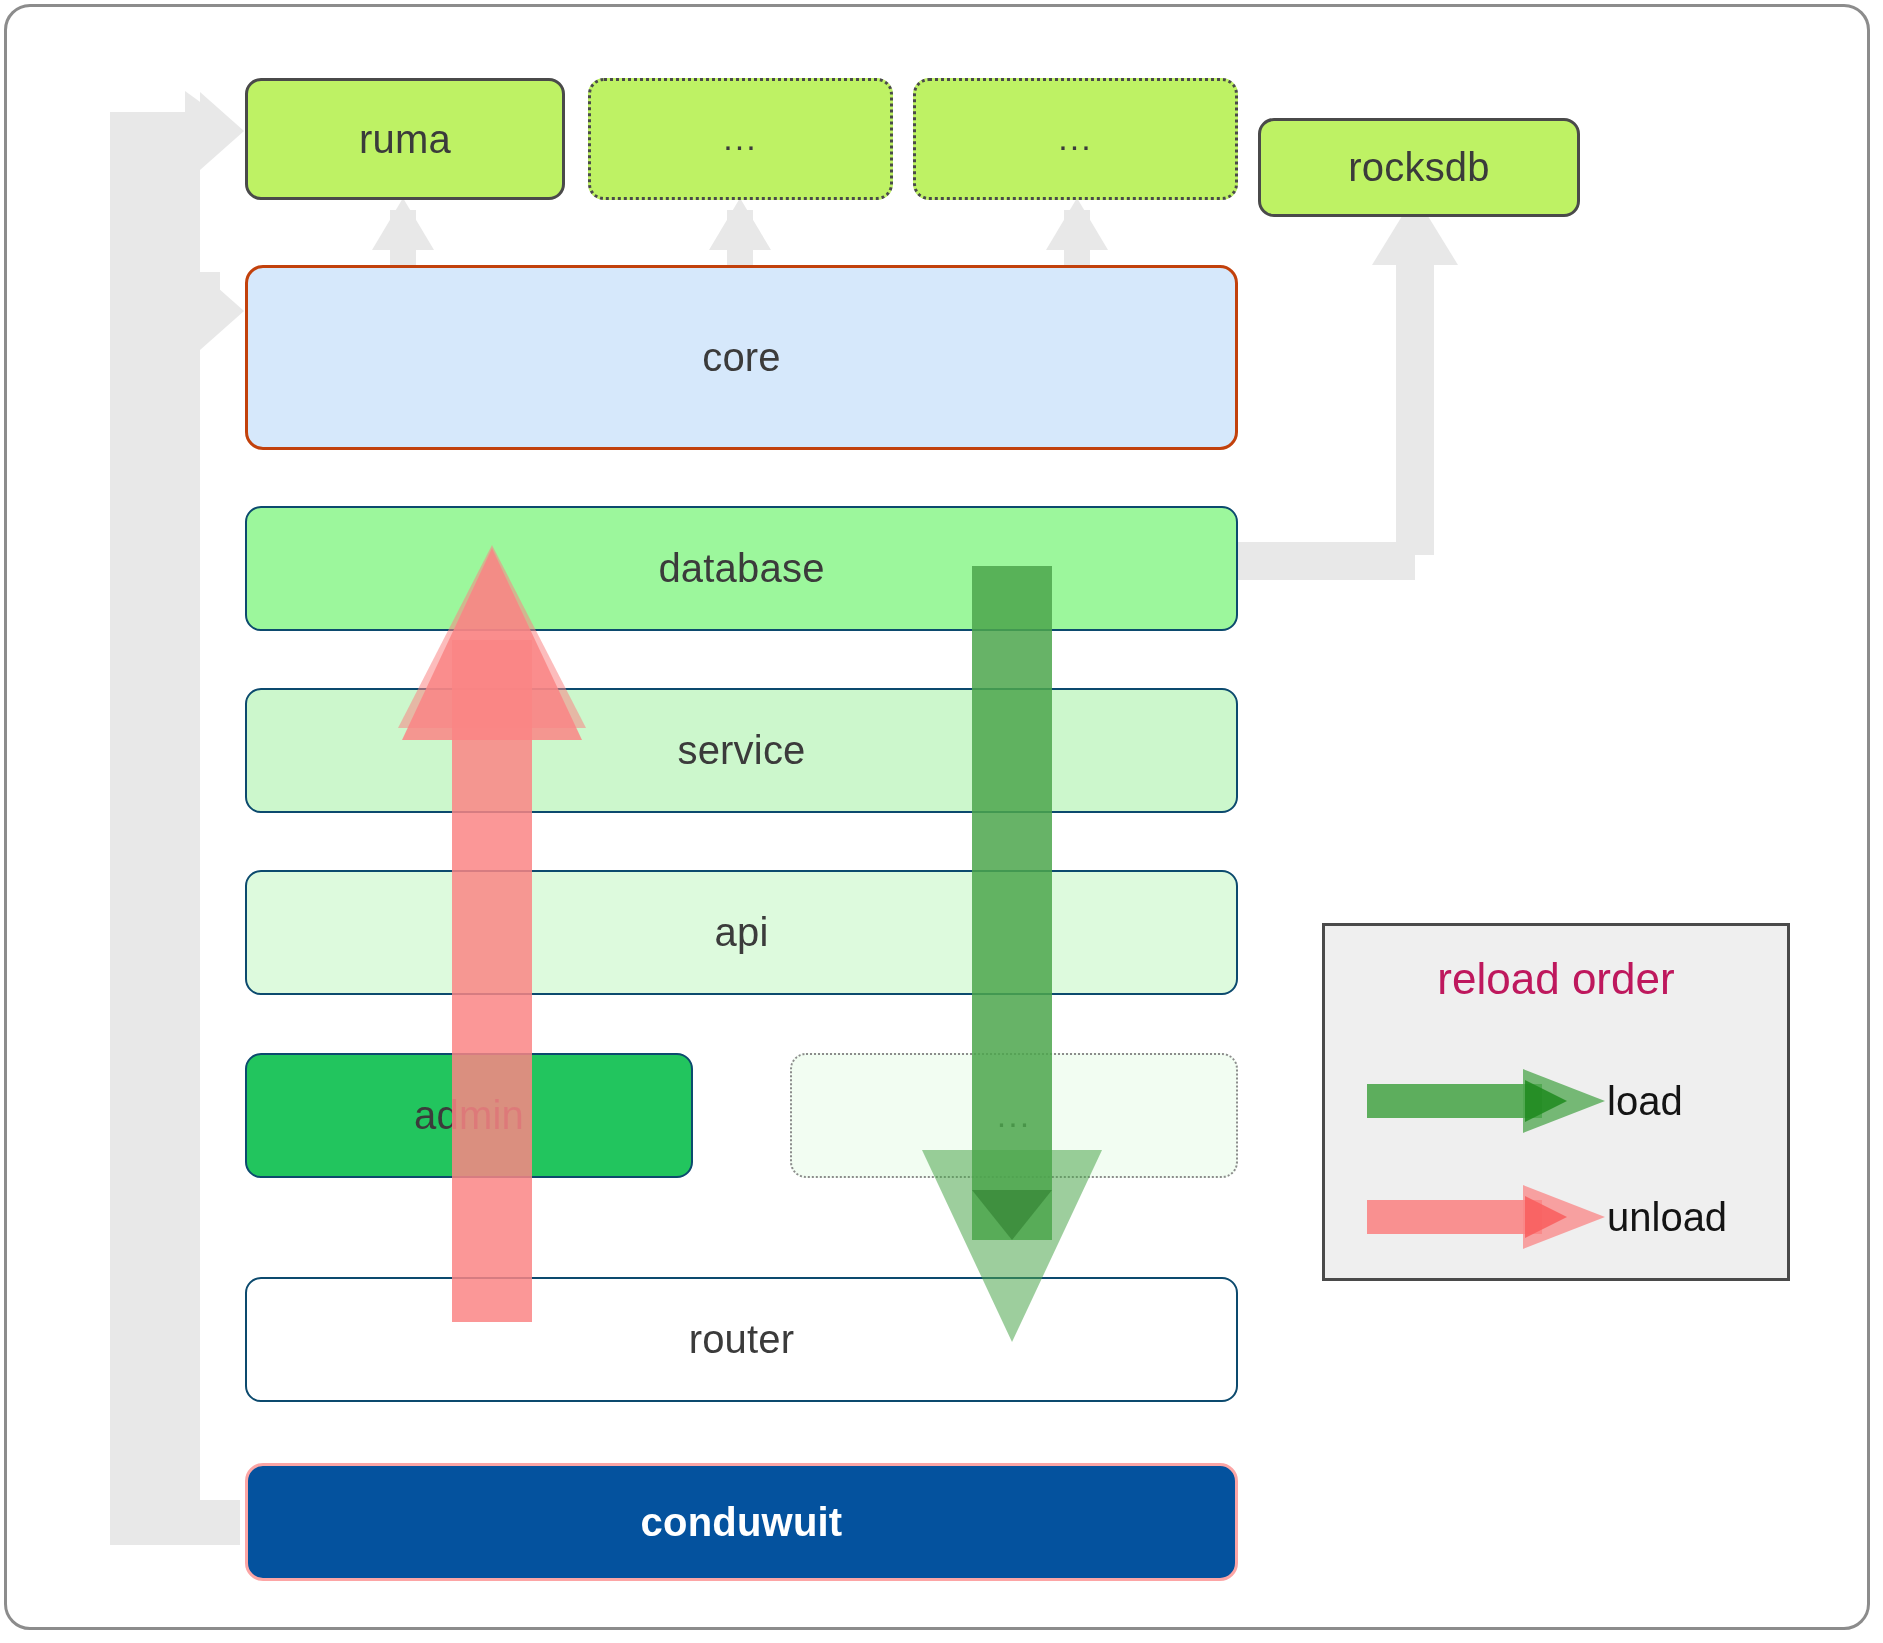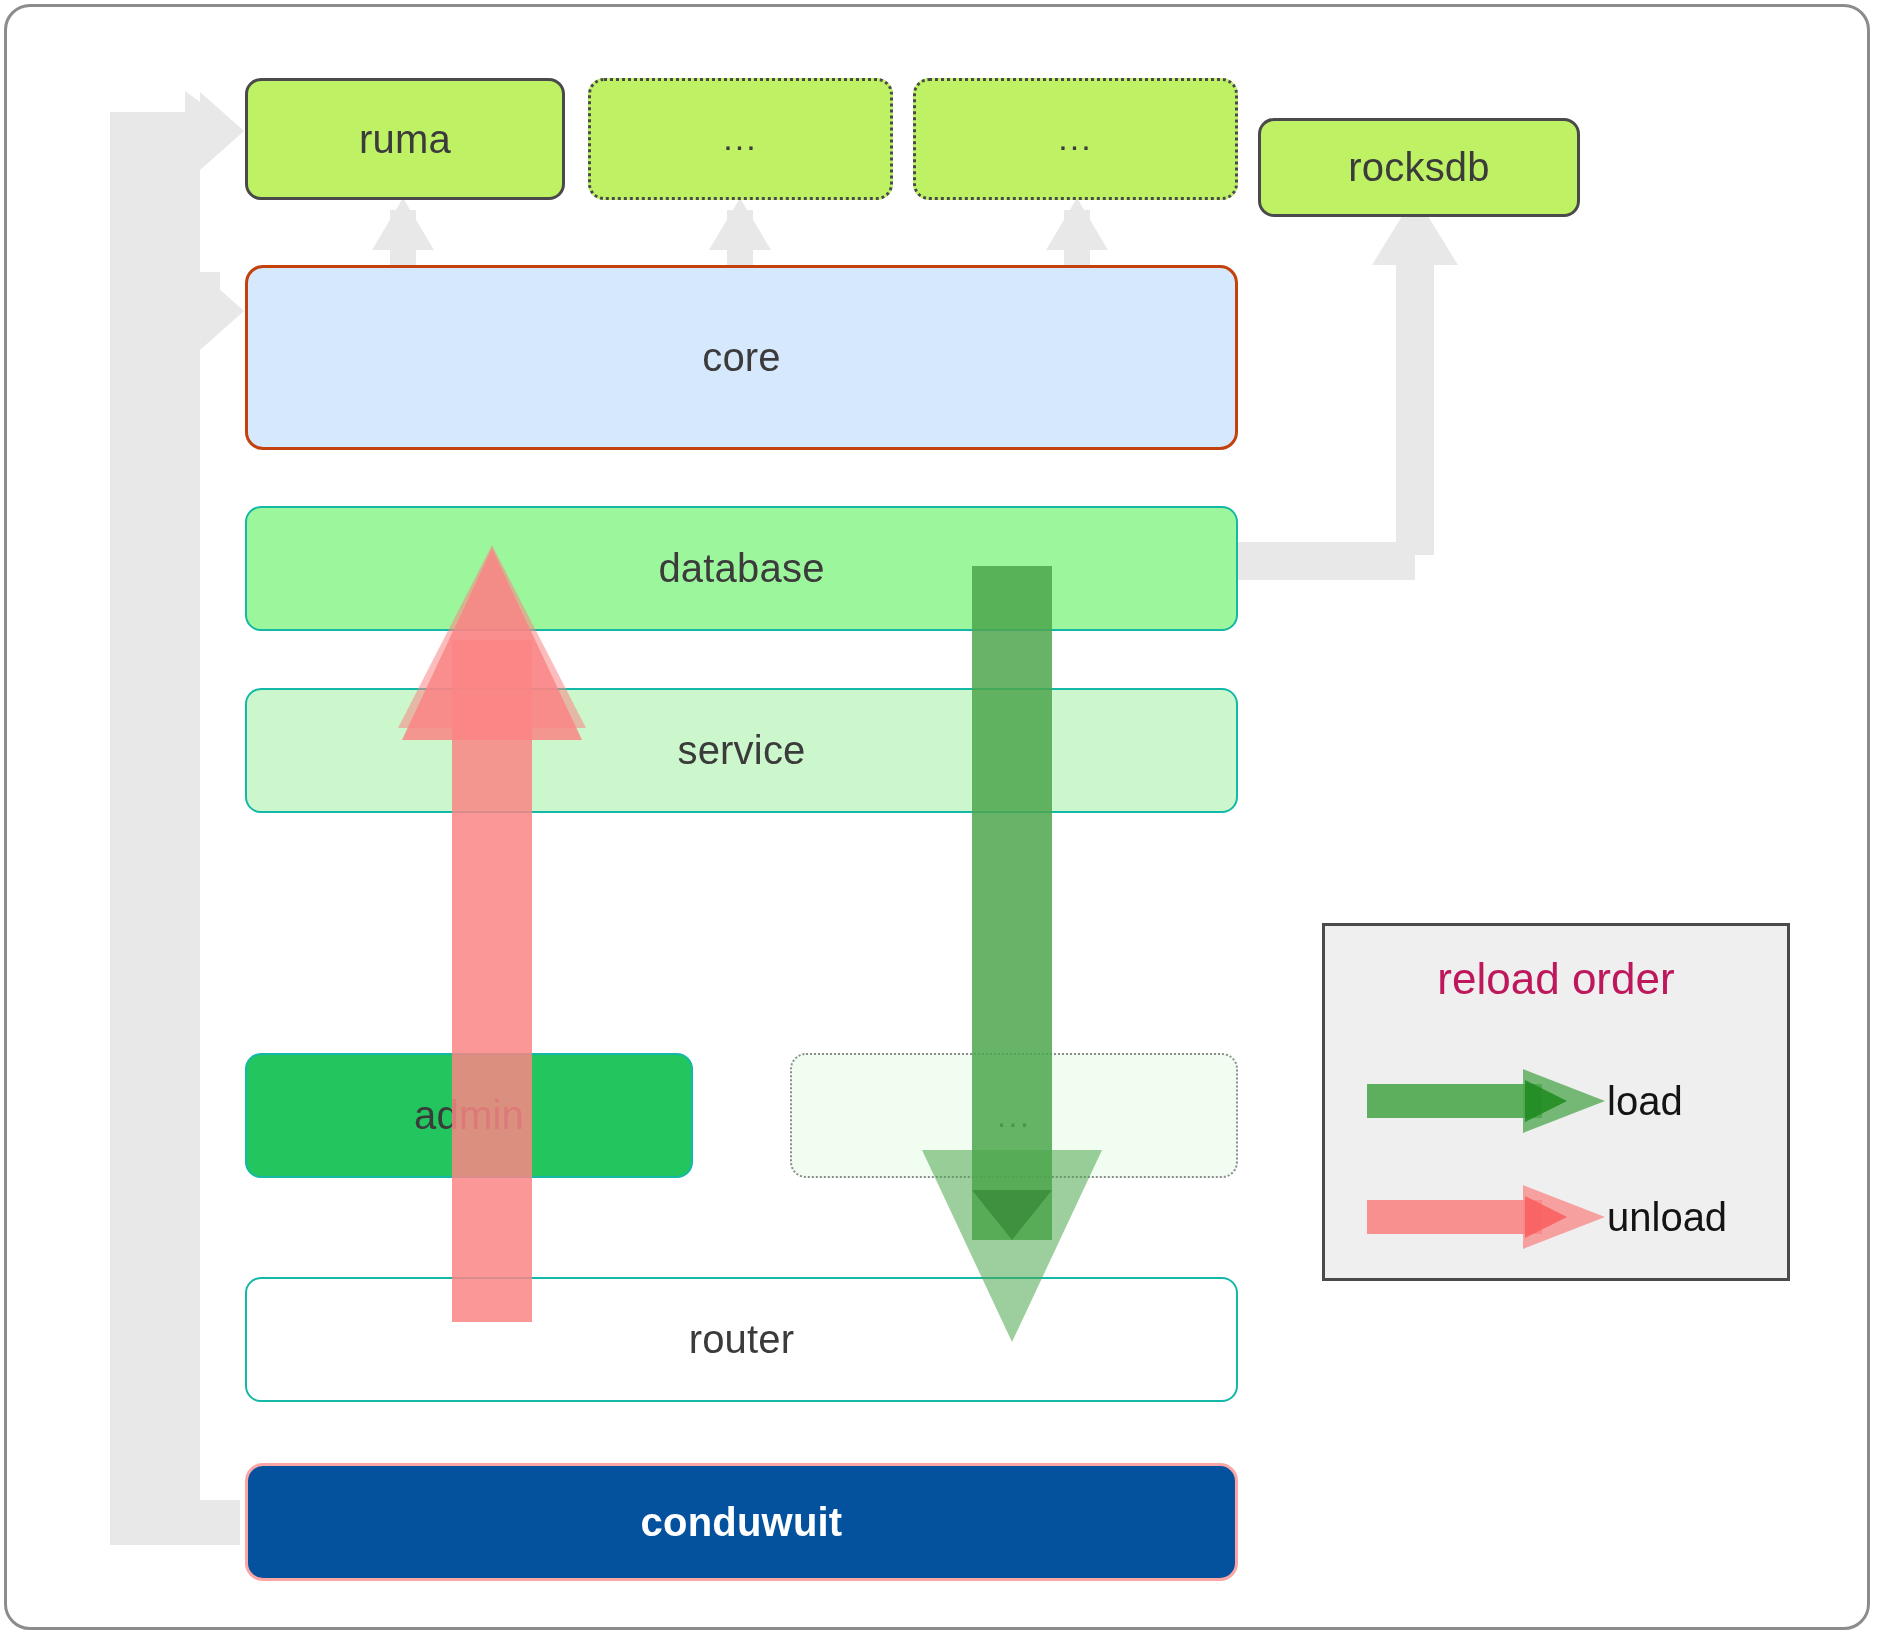--- a/index.html
+++ b/index.html
@@ -47,21 +47,21 @@
   }
   .box.dep.dotted {
     border: 3px dotted #4a4a4a;
   }
   .box.core {
     background: #d6e8fb;
     border: 3px solid #c2410c;
     border-radius: 18px;
   }
   .box.layer {
-    border: 2px solid #14b8a6;
+    border: 2px solid #0c4a6e;
     border-radius: 16px;
   }
   .box.layer.dotted {
     border: 2px dotted #8c8c8c;
   }
   .box.root {
     background: #04529e;
     border: 3px solid #fca5a5;
     border-radius: 18px;
     color: #ffffff;
@@ -170,20 +170,23 @@
   </div>
 
   <div class="box layer" style="left:245px; top:506px; width:993px; height:125px; background:#9cf79c;">
     <span>database</span>
   </div>
 
   <div class="box layer" style="left:245px; top:688px; width:993px; height:125px; background:#ccf7cc;">
     <span>service</span>
   </div>
 
+  <div class="box layer" style="left:245px; top:870px; width:993px; height:125px; background:#ddfadd;">
+    <span>api</span>
+  </div>
 
   <div class="box layer" style="left:245px; top:1053px; width:448px; height:125px; background:#22c55e;">
     <span>admin</span>
   </div>
 
   <div class="box layer dotted" style="left:790px; top:1053px; width:448px; height:125px; background:#f2fdf2;">
     <span class="ellipsis">...</span>
   </div>
 
   <div class="box layer" style="left:245px; top:1235px; width:993px; height:125px; background:#ffffff;margin-top:42px;">

